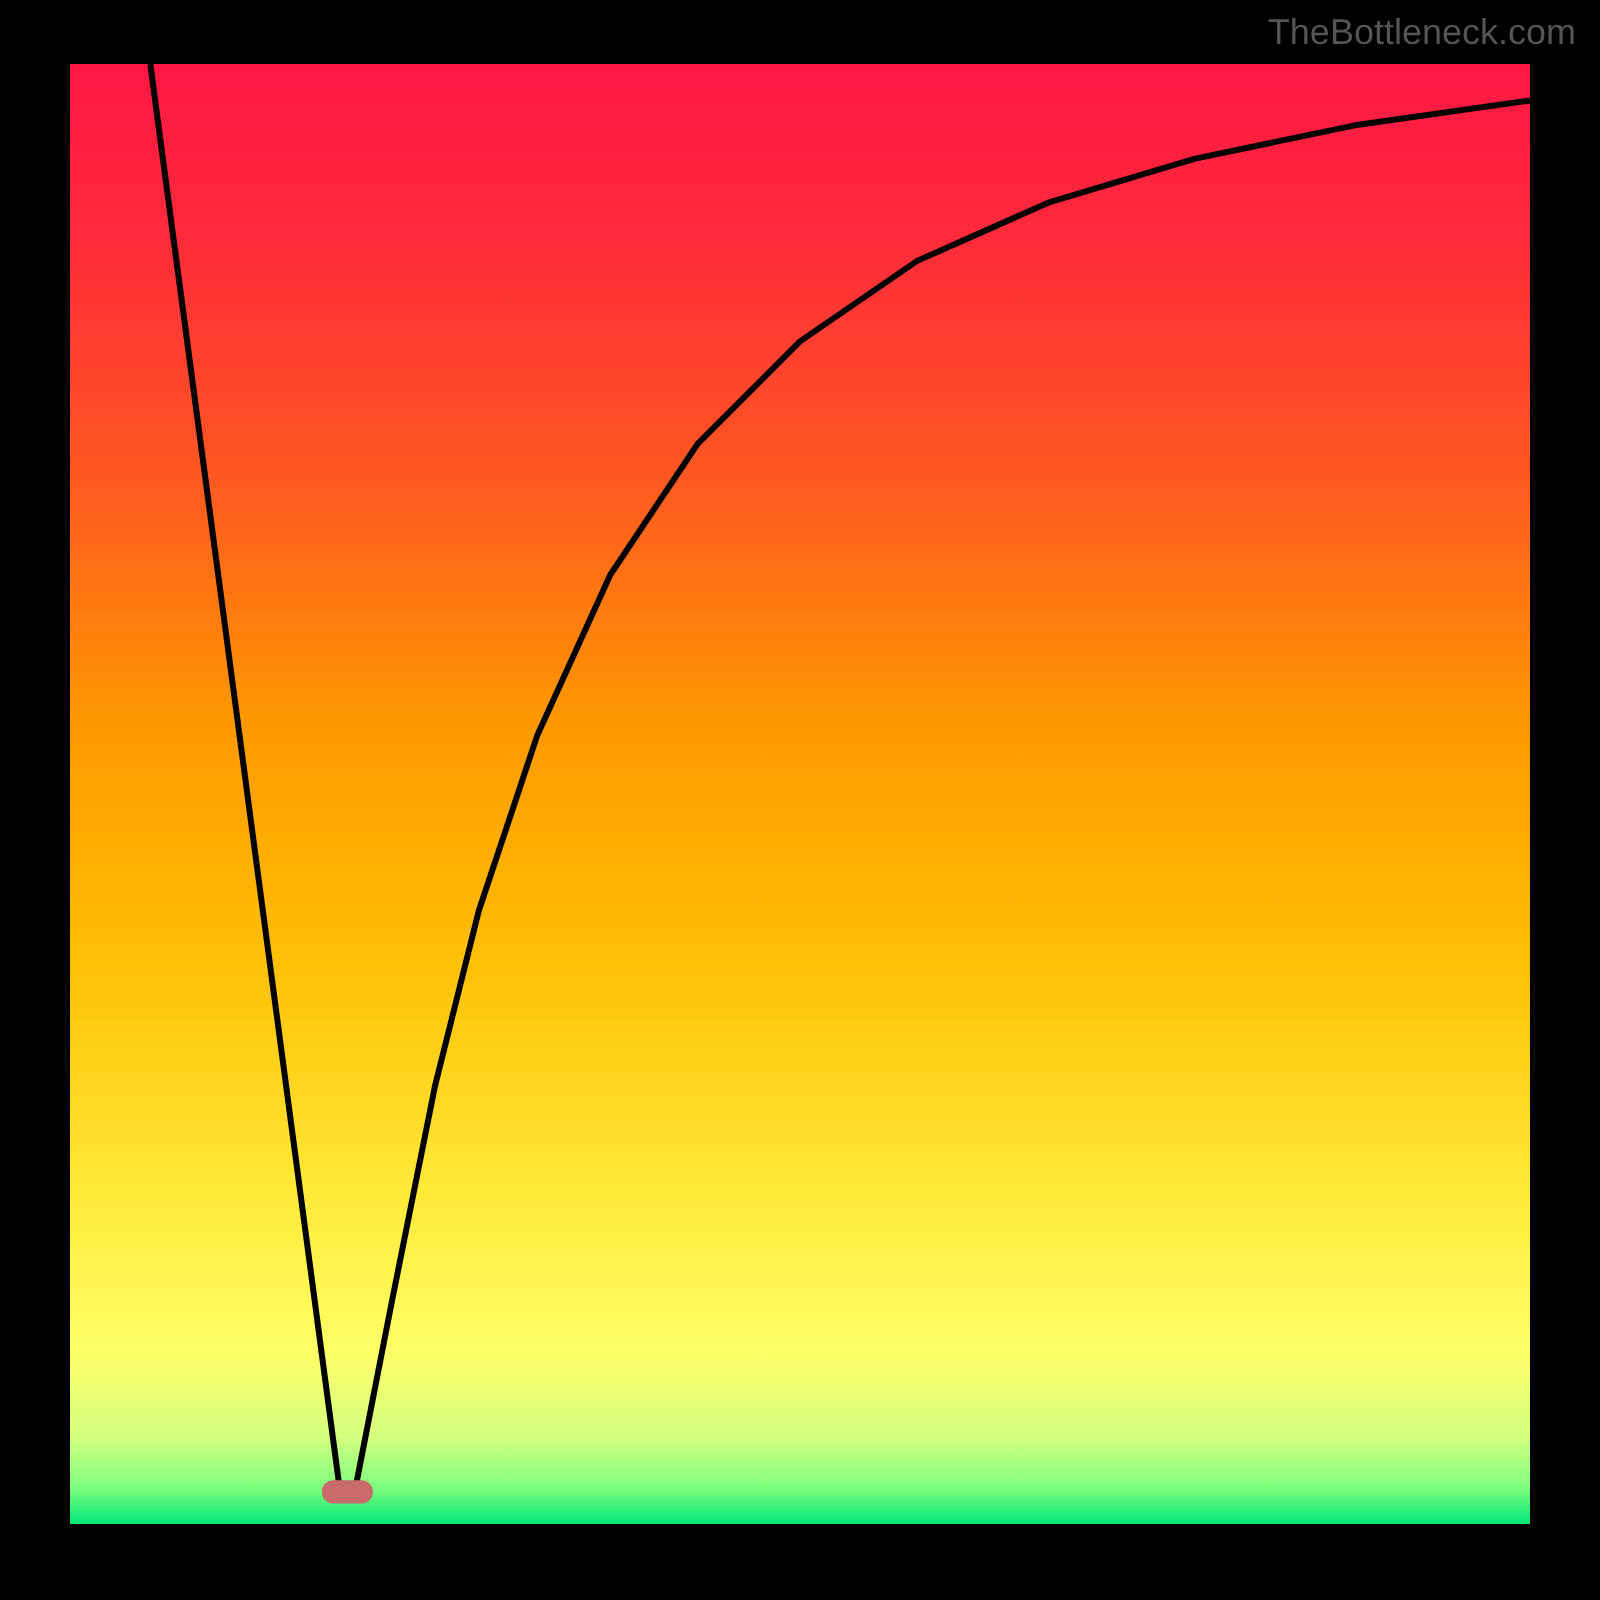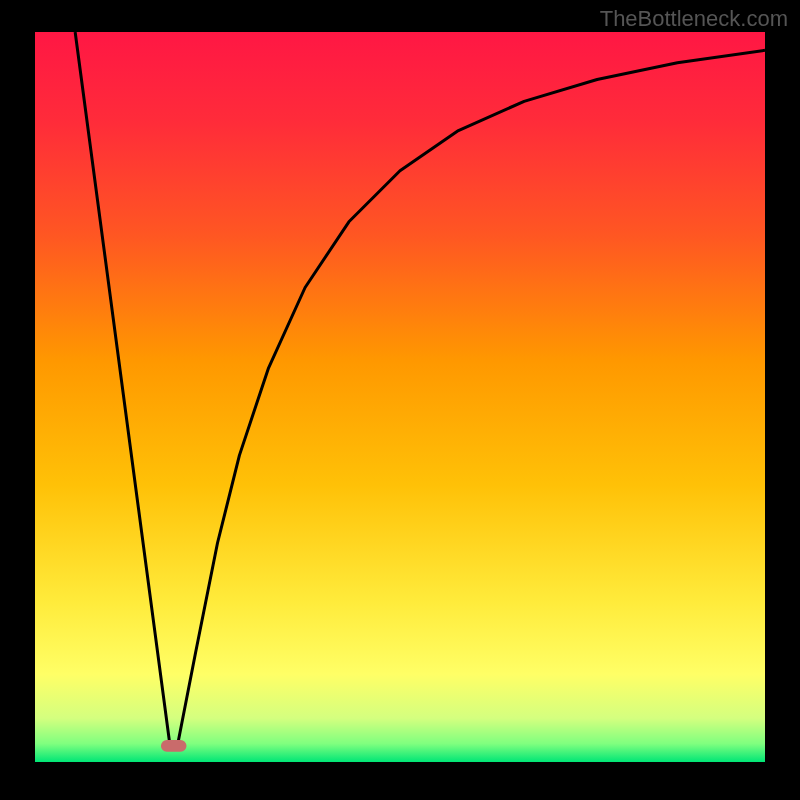--- a/index.html
+++ b/index.html
@@ -16,21 +16,21 @@
     top: 0;
     left: 0;
     width: 800px;
     height: 800px;
   }
   .watermark {
     position: absolute;
     top: 6px;
     right: 12px;
     color: #555;
-    font-size: 22px;
+    font-size: 18px;
     font-weight: 500;
     z-index: 10;
     font-family: Arial, sans-serif;
   }
 </style>
 </head>
 <body>
 
 <div class="chart-container">
   <svg id="chart-svg" width="800" height="800">

